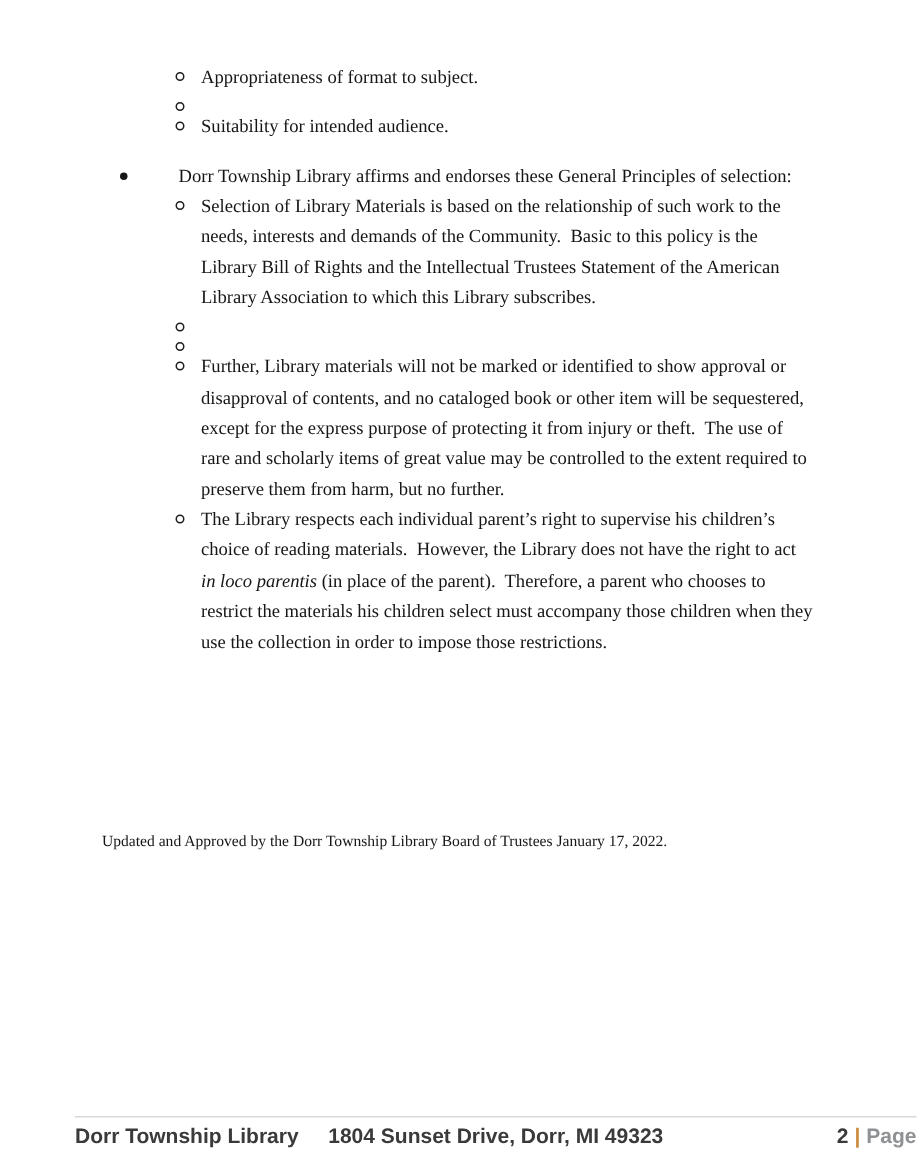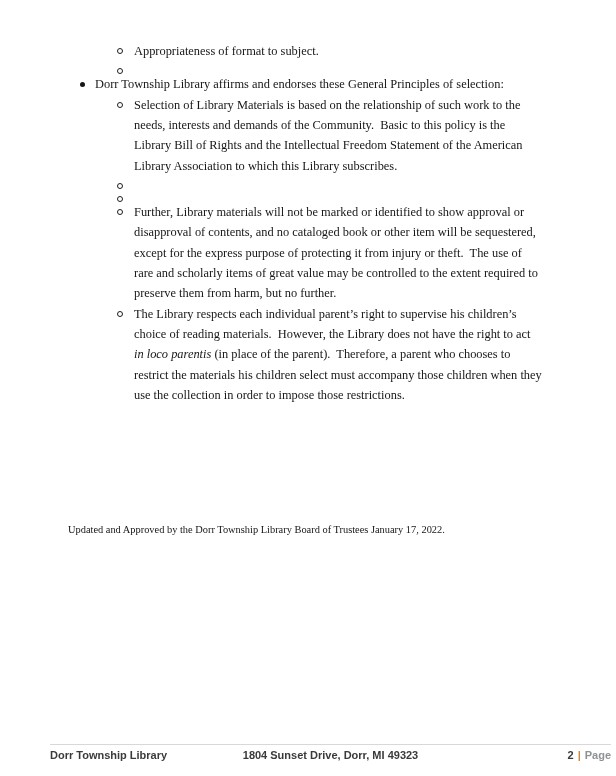--- a/index.html
+++ b/index.html
@@ -18,21 +18,21 @@
     top: 41px;
     width: 482px;
     font-size: 12.4px;
     line-height: 20.35px;
   }
   .li { display: flex; align-items: flex-start; }
   .li .text { white-space: pre-wrap; }
   .it { font-style: italic; }
 
   
-  .l1 { margin-top: 0; }
+  .l1 { margin-top: 12px; gap: 24px; }
   .marker { flex: none; display: inline-block; }
   .dot {
     width: 5px; height: 5px; border-radius: 50%;
     background: #161616;
     margin-top: 8px; margin-right: 10px;
   }
   
   .l2 { padding-left: 37px; }
   .ring {
     width: 4px; height: 4px; border-radius: 50%;
@@ -54,21 +54,21 @@
   .footer-rule {
     position: absolute;
     left: 50px; right: 50px; top: 744px;
     border-top: 1px solid #d8d8d8;
     height: 0;
   }
   .footer-row {
     position: absolute;
     left: 50px; right: 50px; top: 749px;
     font-family: "Liberation Sans", sans-serif;
-    font-size: 11px;
+    font-size: 14px;
     font-weight: bold;
     color: #3a3a3a;
     height: 14px;
   }
   .f-left { float: left; }
   .f-center {
     position: absolute; left: 50%; transform: translateX(-50%);
     white-space: nowrap;
     text-align: right;
   }
@@ -83,33 +83,37 @@
   <div class="content">
 
     <div class="list" id="intro-list">
         <div class="li l2">
           <span class="marker ring"></span>
           <span class="text"><span>Appropriateness of format to subject.</span></span>
         </div>
         <div class="li l2">
           <span class="marker ring"></span>
         </div>
+        <div class="li l2">
+          <span class="marker ring"></span>
+          <span class="text"><span>Suitability for intended audience.</span></span>
+        </div>
       </div>
 
     <div class="li l1">
       <span class="marker dot"></span>
       <span class="text">Dorr Township Library affirms and endorses these General Principles of selection:</span>
     </div>
 
     <div class="list" id="sub-list">
         <div class="li l2">
           <span class="marker ring"></span>
           <span class="text"><span>Selection of Library Materials is based on the relationship of such work to the
 needs, interests and demands of the Community.  Basic to this policy is the
-Library Bill of Rights and the Intellectual Freedom Statement of the American
+Library Bill of Rights and the Intellectual Trustees Statement of the American
 Library Association to which this Library subscribes.</span></span>
         </div>
         <div class="li l2">
           <span class="marker ring"></span>
         </div>
         <div class="li l2">
           <span class="marker ring"></span>
         </div>
         <div class="li l2">
           <span class="marker ring"></span>

